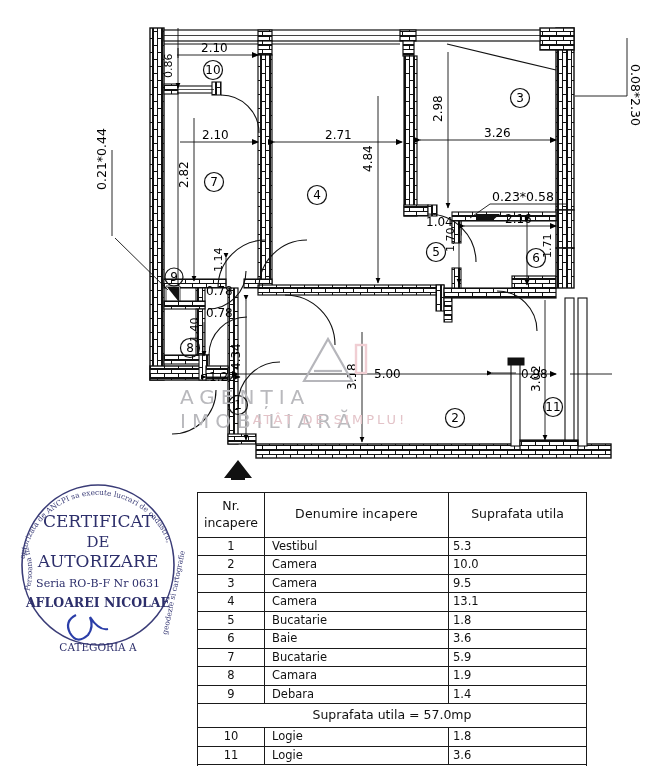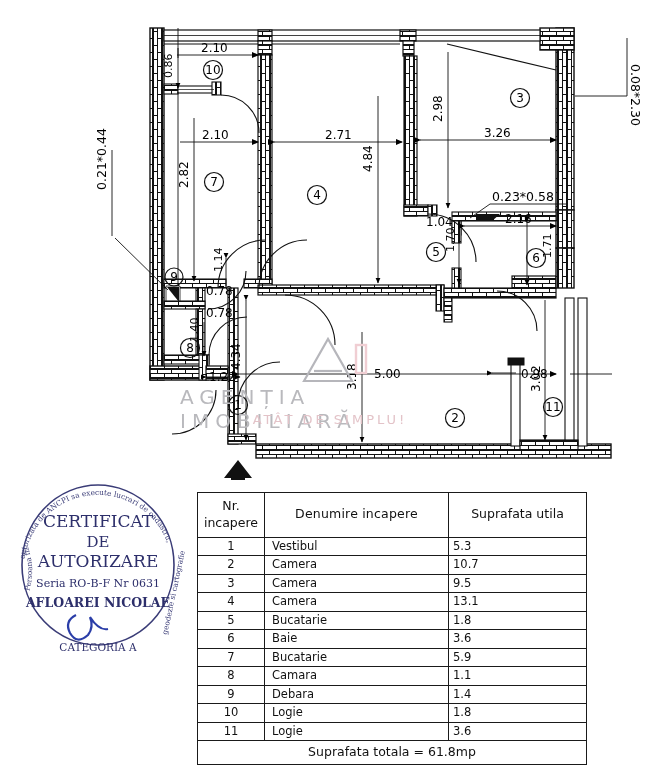--- a/index.html
+++ b/index.html
@@ -325,21 +325,21 @@
     </thead>
     <tbody>
       <tr>
         <td class="num">1</td>
         <td class="name">Vestibul</td>
         <td class="area">5.3</td>
       </tr>
       <tr>
         <td class="num">2</td>
         <td class="name">Camera</td>
-        <td class="area">10.7</td>
+        <td class="area">10.0</td>
       </tr>
       <tr>
         <td class="num">3</td>
         <td class="name">Camera</td>
         <td class="area">9.5</td>
       </tr>
       <tr>
         <td class="num">4</td>
         <td class="name">Camera</td>
         <td class="area">13.1</td>
@@ -355,27 +355,30 @@
         <td class="area">3.6</td>
       </tr>
       <tr>
         <td class="num">7</td>
         <td class="name">Bucatarie</td>
         <td class="area">5.9</td>
       </tr>
       <tr>
         <td class="num">8</td>
         <td class="name">Camara</td>
-        <td class="area">1.1</td>
+        <td class="area">1.9</td>
       </tr>
       <tr>
         <td class="num">9</td>
         <td class="name">Debara</td>
         <td class="area">1.4</td>
       </tr>
+      <tr class="total">
+        <td colspan="3">Suprafata utila = 57.0mp</td>
+      </tr>
       <tr>
         <td class="num">10</td>
         <td class="name">Logie</td>
         <td class="area">1.8</td>
       </tr>
       <tr>
         <td class="num">11</td>
         <td class="name">Logie</td>
         <td class="area">3.6</td>
       </tr>

